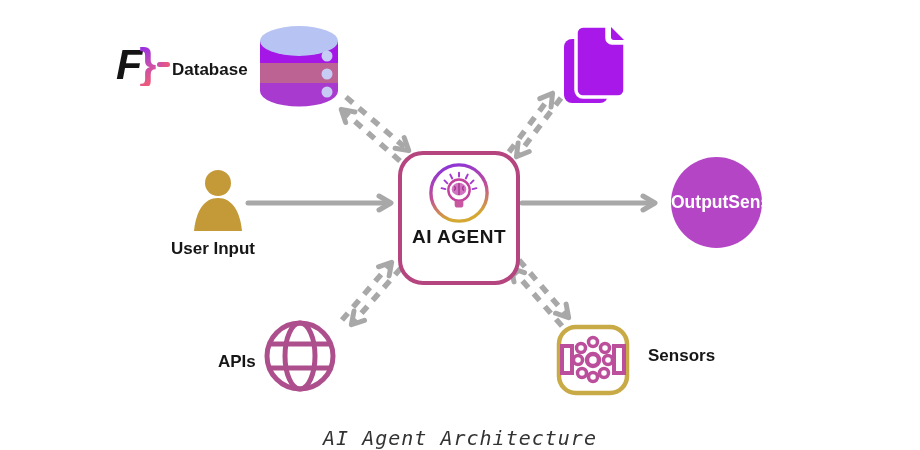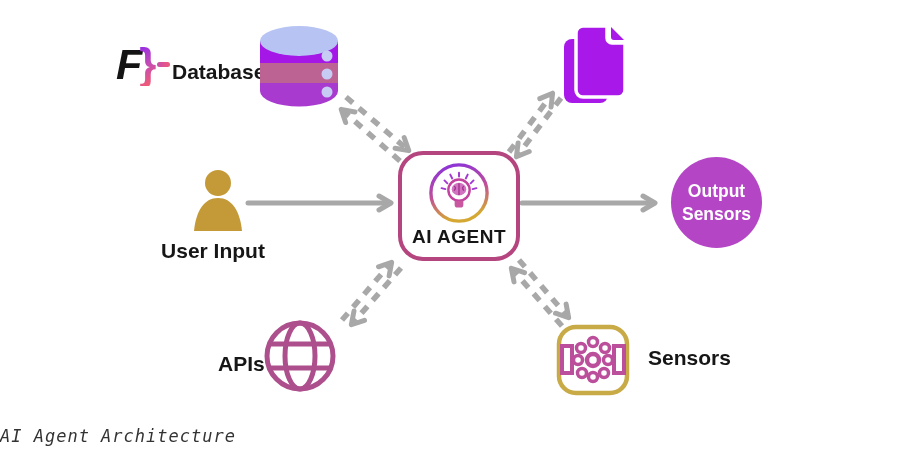--- a/index.html
+++ b/index.html
@@ -3,21 +3,21 @@
 <meta charset="utf-8">
 <style>
   html,body{margin:0;padding:0;background:#ffffff;}
   .canvas{
     position:relative;width:920px;height:450px;background:#ffffff;
     font-family:"Liberation Sans",sans-serif;overflow:hidden;
   }
   .arrows-layer{position:absolute;left:0;top:0;z-index:1;}
   .node{position:absolute;z-index:2;}
   .label{
-    font-weight:bold;color:#161616;font-size:21px;white-space:nowrap;
+    font-weight:bold;color:#161616;font-size:17px;white-space:nowrap;
     font-family:"Liberation Sans",sans-serif;
   }
   
   .f-logo{position:absolute;left:116px;top:42px;display:flex;align-items:center;}
   .f-letter{font-size:43px;font-weight:bold;font-style:italic;color:#141414;line-height:1;}
   .f-brace{
     font-size:44px;font-weight:bold;line-height:1;margin-left:-3px;
     background:linear-gradient(150deg,#9b30e0 15%,#c84fae 55%,#f05a77 90%);
     -webkit-background-clip:text;background-clip:text;color:transparent;
   }
@@ -26,43 +26,43 @@
   .database-label{position:absolute;left:172px;top:60px;}
   .database-icon{position:absolute;left:256px;top:23px;}
   
   .localfiles-icon{position:absolute;left:561px;top:23px;}
   .localfiles-label{position:absolute;left:631px;top:61px;}
   
   .user-icon{position:absolute;left:190px;top:170px;}
   .userinput-label{position:absolute;left:158px;top:239px;width:110px;text-align:center;}
   
   .agent-box{
-    position:absolute;left:398px;top:151px;width:122px;height:110px;
+    position:absolute;left:398px;top:151px;width:122px;height:134px;
     box-sizing:border-box;border:4px solid #b5457f;border-radius:25px;
     background:#ffffff;display:flex;flex-direction:column;align-items:center;
   }
   .agent-box svg{margin-top:7px;}
   .agent-label{font-size:19px;margin-top:2px;letter-spacing:.5px;}
   
   .output-circle{
     position:absolute;left:671px;top:157px;width:91px;height:91px;border-radius:50%;
-    background:#b446c6;display:flex;flex-direction:column;align-items:center;justify-content:center;
+    background:#b446c6;display:flex;flex-direction:row;align-items:center;justify-content:flex-start;
   }
   .output-circle span{color:#ffffff;font-weight:bold;font-size:17.5px;line-height:1.3;}
   
   .apis-label{position:absolute;left:218px;top:352px;}
   .globe-icon{position:absolute;left:262px;top:318px;}
   
   .sensors-icon{position:absolute;left:553px;top:322px;}
   .sensors-label{position:absolute;left:648px;top:346px;}
   
   .caption{
-    position:absolute;left:0;right:0;top:426px;
+    position:absolute;left:0;right:0;top:426px;text-align:center;
     font-family:"DejaVu Sans Mono",monospace;font-style:italic;
-    font-size:17px;color:#333333;letter-spacing:1px;
+    font-size:20px;color:#333333;letter-spacing:1px;
   }
 </style>
 </head>
 <body>
 
 <div class="canvas">
 
   <svg class="arrows-layer" width="920" height="450" viewBox="0 0 920 450">
     <defs>
       <marker id="ah" markerUnits="userSpaceOnUse" markerWidth="24" markerHeight="24" refX="15" refY="11" orient="auto">

